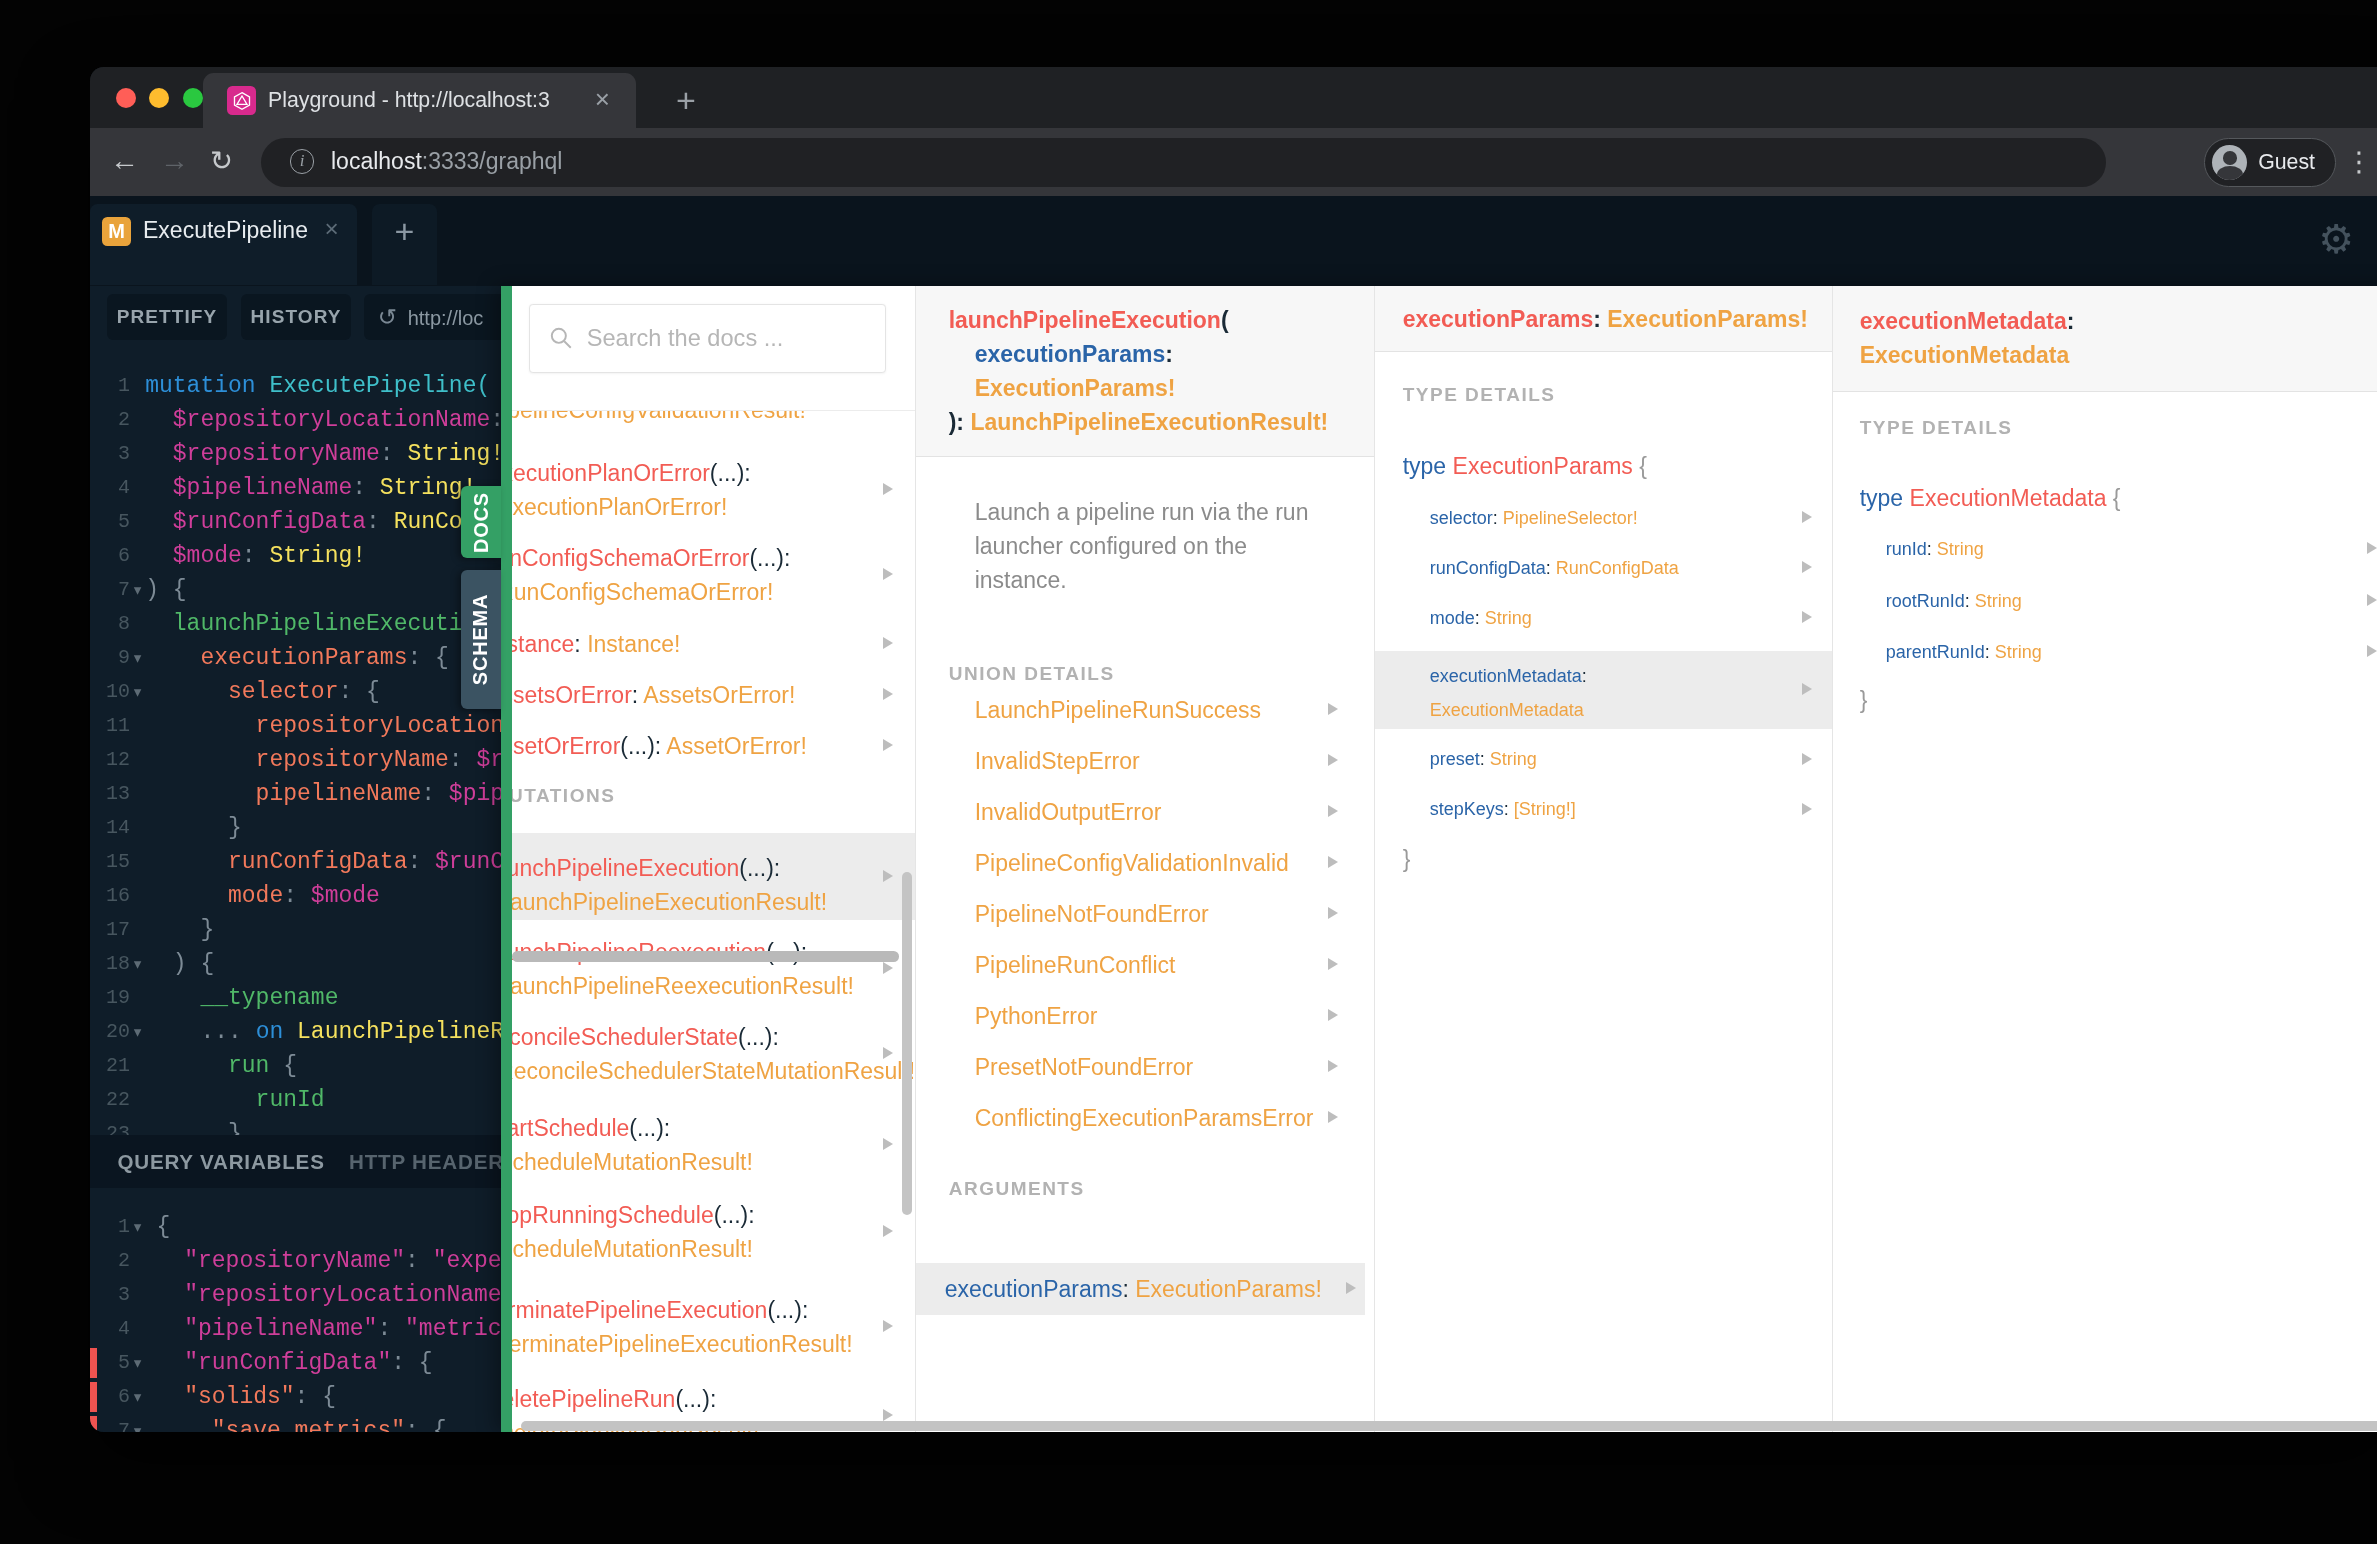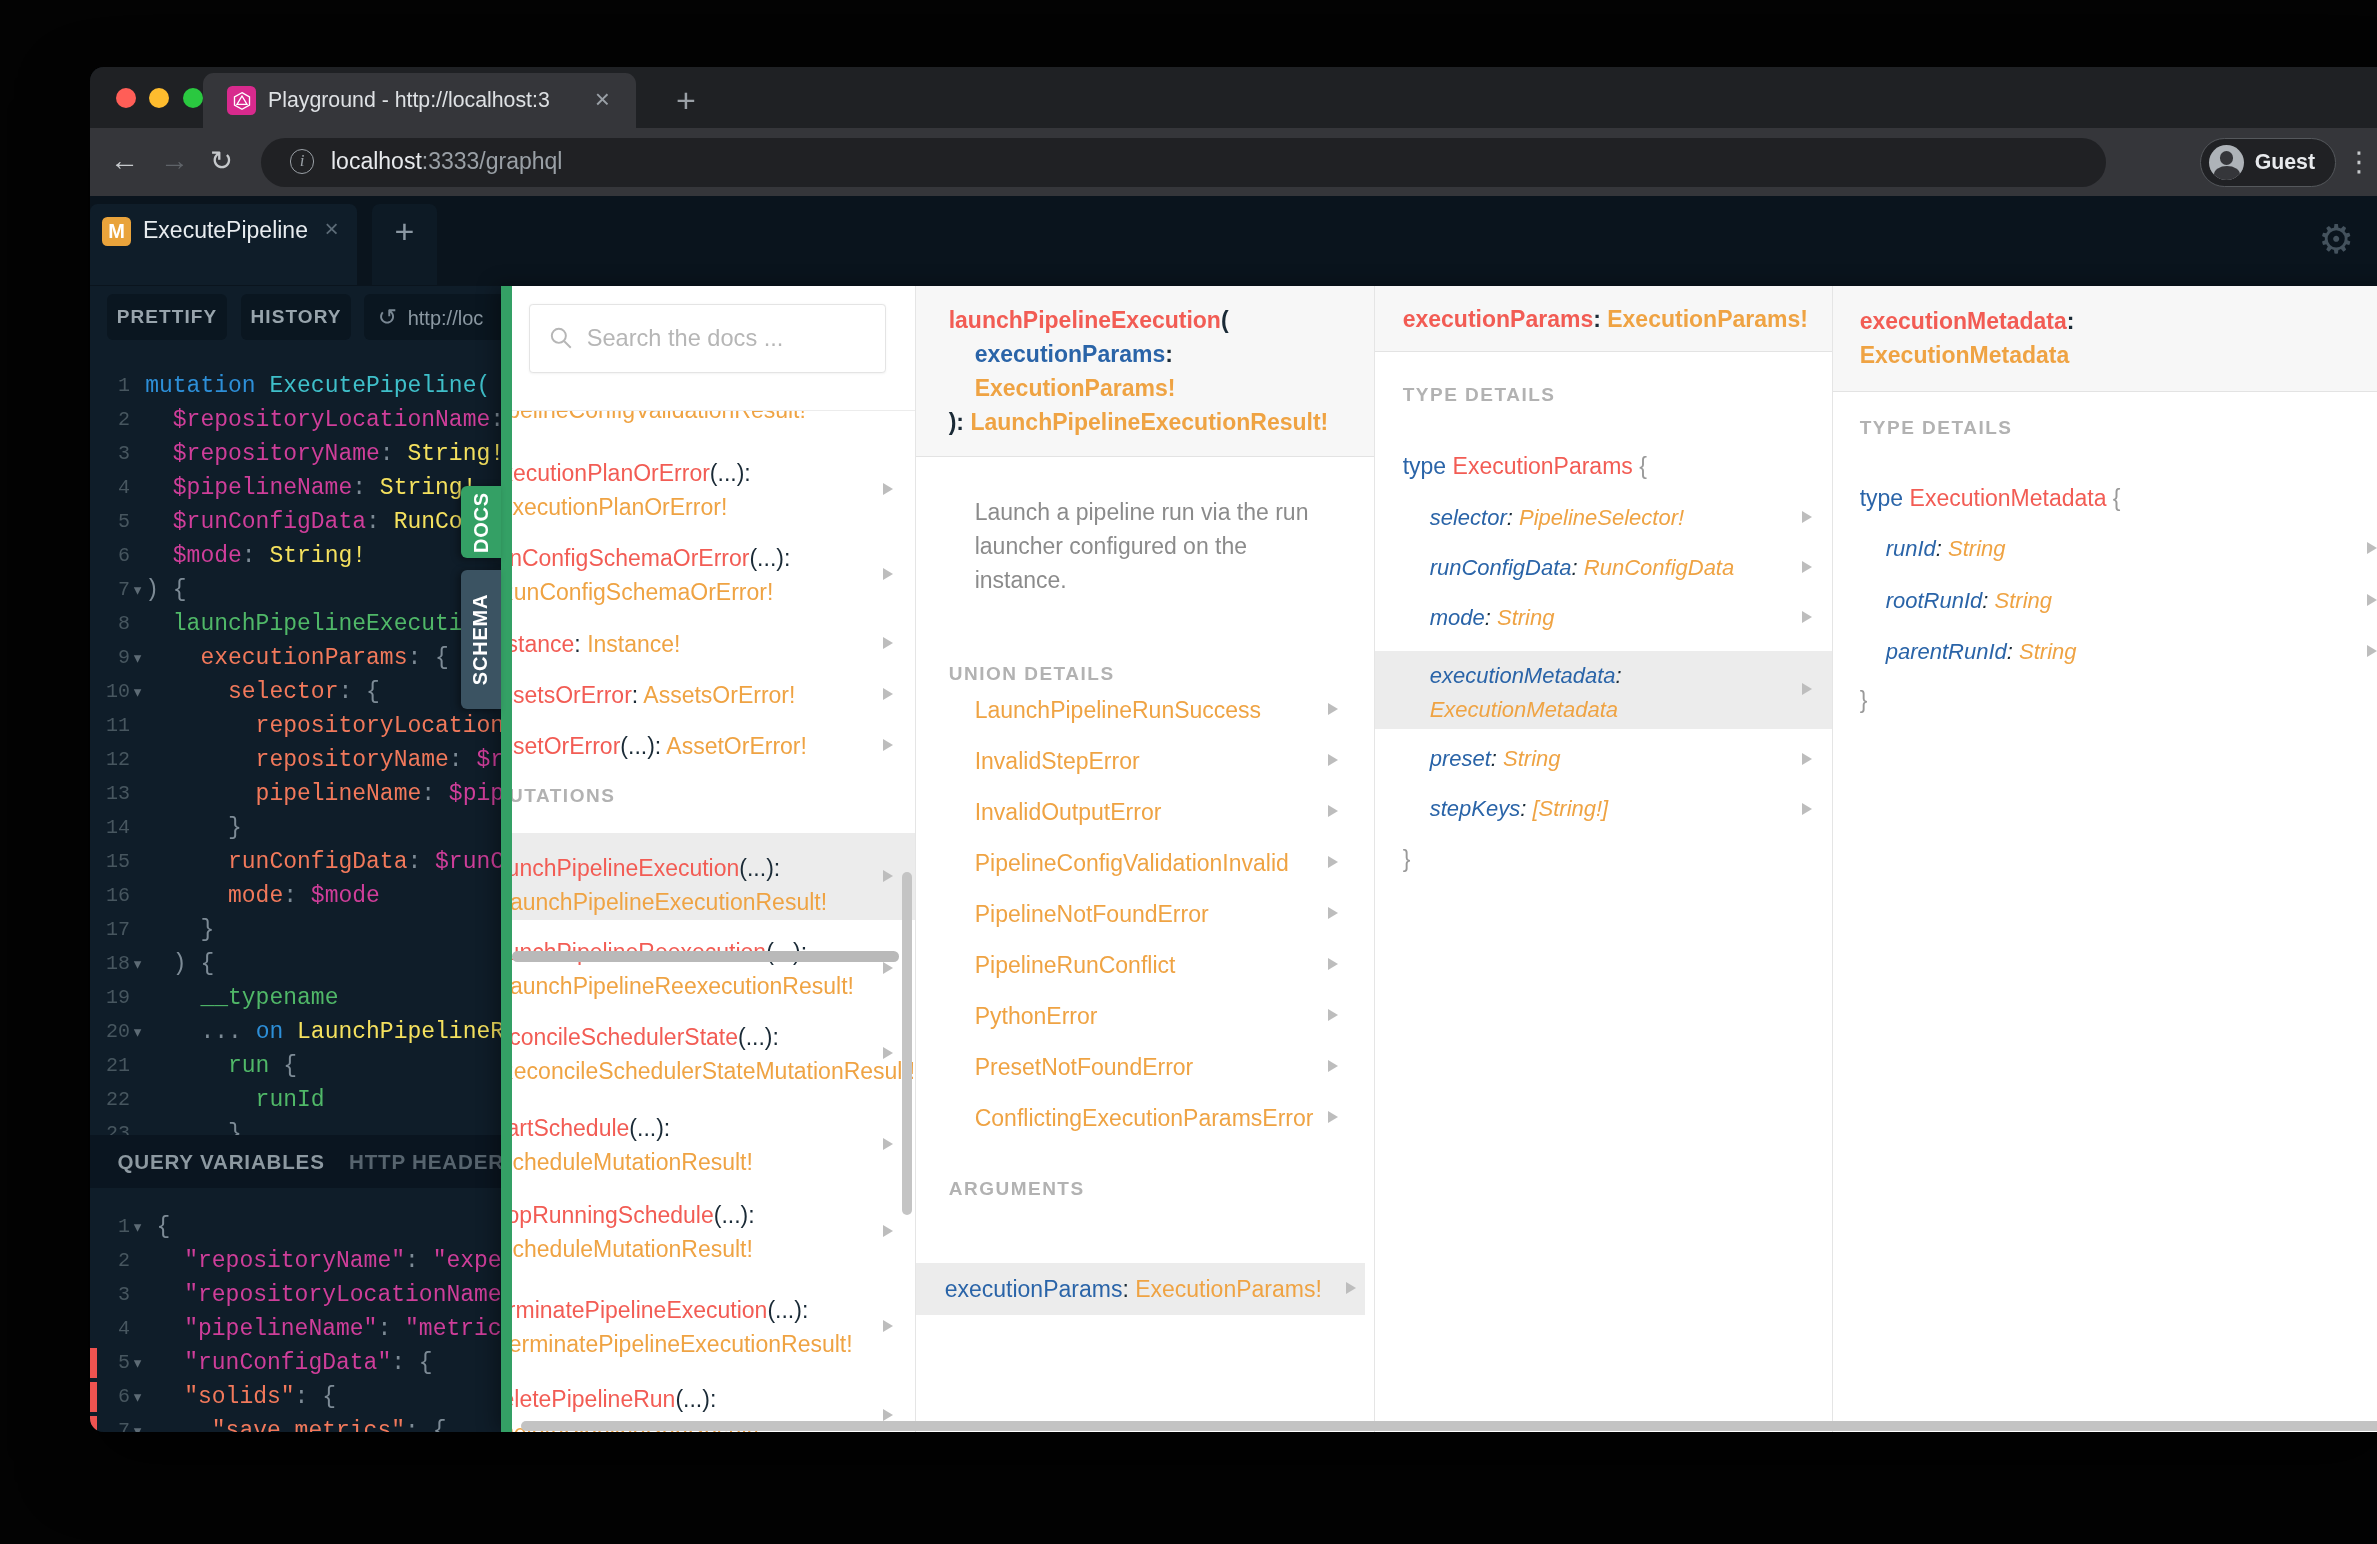--- a/index.html
+++ b/index.html
@@ -15,21 +15,21 @@
   .btab-title{position:absolute;left:65px;top:0;height:55px;line-height:55px;color:#dee1e4;font-size:21.3px;white-space:nowrap;width:327px;overflow:hidden;}
   .btab-close{position:absolute;right:26px;top:0;height:55px;line-height:53px;color:#9aa0a6;font-size:26px;}
   .newtab{position:absolute;left:573px;top:10.7px;width:46px;height:46px;color:#9aa0a6;font-size:34px;line-height:44px;text-align:center;}
   .toolbar{position:absolute;left:0;top:61px;right:0;height:69px;background:#35363a;}
   .navic{position:absolute;top:0;height:69px;line-height:65px;font-size:29px;color:#c6c9cc;}
   .nav-back{left:20px;} .nav-fwd{left:70px;color:#5f6368;} .nav-reload{left:120px;font-size:27.4px;}
   .urlpill{position:absolute;left:171px;top:10px;width:1845px;height:49px;background:#202124;border-radius:24.4px;}
   .info-i{position:absolute;left:29px;top:11.4px;width:24.4px;height:24.4px;border:1.9px solid #9aa0a6;border-radius:50%;color:#9aa0a6;font-size:17px;line-height:22px;text-align:center;font-family:"Liberation Serif",serif;font-style:italic;}
   .urltext{position:absolute;left:70px;top:0;height:49px;line-height:47px;font-size:23px;color:#e8eaed;white-space:nowrap;}
   .urltext .dim{color:#9aa0a6;}
-  .guest{position:absolute;right:55px;top:10px;height:49px;background:#202124;border:0.8px solid #55585c;border-radius:24.4px;display:flex;align-items:center;padding:0 20px 0 7.6px;font-weight:bold;}
+  .guest{position:absolute;right:55px;top:10px;height:49px;background:#202124;border:0.8px solid #55585c;border-radius:24.4px;display:flex;align-items:center;padding:0 20px 0 7.6px;}
   .avatar{width:35px;height:35px;border-radius:50%;background:#aeb3b8;position:relative;overflow:hidden;margin-right:10.7px;}
   .avatar::before{content:"";position:absolute;left:10.7px;top:6.1px;width:13.7px;height:13.7px;border-radius:50%;background:#35363a;}
   .avatar::after{content:"";position:absolute;left:4.6px;top:21.3px;width:26px;height:17px;border-radius:50% 50% 0 0;background:#35363a;}
   .guest-label{color:#e8eaed;font-size:21.3px;}
   .kebab{position:absolute;right:18.3px;top:0;height:69px;line-height:67px;font-size:27.4px;color:#c6c9cc;}
   
   .pgbar{position:absolute;left:0;top:129px;right:0;height:89px;background:#0a141d;}
   .pgtab{position:absolute;left:0;top:8.4px;width:267px;height:81px;background:#0f1d29;border-radius:7.6px 7.6px 0 0;}
   .mbadge{position:absolute;left:12.2px;top:12.2px;width:29px;height:29px;border-radius:5.3px;background:#e9a33b;color:#fff;font-weight:bold;font-size:20px;text-align:center;line-height:29px;}
   .pgtab-title{position:absolute;left:53px;top:0;height:53px;line-height:53px;color:#e8ecef;font-size:23px;white-space:nowrap;}
@@ -86,21 +86,21 @@
   .tk-red{color:#f25c54;} .tk-or{color:#efa343;} .tk-dk{color:#1a2a36;} .tk-bl{color:#2a64a8;} .tk-gy{color:#9a9a9a;}
   .chev{position:absolute;top:50%;margin-top:-6.9px;width:0;height:0;border-top:6.9px solid transparent;border-bottom:6.9px solid transparent;border-left:10px solid #bdbdbd;}
   .hscroll1{position:absolute;left:0;top:665px;width:387px;height:10.7px;border-radius:5.3px;background:#b9b9b9;}
   .vthumb1{position:absolute;left:390px;top:586px;width:10.7px;height:343px;border-radius:5.3px;background:#c4c4c4;}
   .bottomscroll{position:absolute;left:20px;right:7.6px;top:1135px;height:10px;border-radius:5.3px;background:#c3c3c3;}
   
   .band{background:#f7f7f7;border-bottom:0.8px solid #e3e3e3;font-weight:bold;font-size:23px;}
   .band .bl{height:34px;line-height:34px;white-space:nowrap;}
   .sechdr{height:24.4px;line-height:24.4px;font-size:19px;font-weight:bold;letter-spacing:1.5px;color:#b2b2b2;}
   .decl{height:34px;line-height:34px;font-size:23px;white-space:nowrap;}
-  .fieldrow{position:relative;font-size:22px;font-style:italic;}
+  .fieldrow{position:relative;font-size:18px;}
   .fieldrow .fl{height:34px;line-height:34px;white-space:nowrap;}
   .desc{font-size:23px;color:#8b8b8b;}
   .desc div{height:34px;line-height:34px;}
   .memrow{position:relative;height:34px;line-height:34px;font-size:23px;color:#efa343;margin-bottom:17px;white-space:nowrap;}
   
   .c2 .band{height:171px;padding:17px 0 0 33px;}
   .c2 .band .ind{padding-left:26px;}
   .c2-desc{margin-top:38px;padding-left:59px;}
   .c2-union{margin-top:65px;padding-left:33px;}
   .c2-decl{margin-top:59px;padding-left:33px;}

